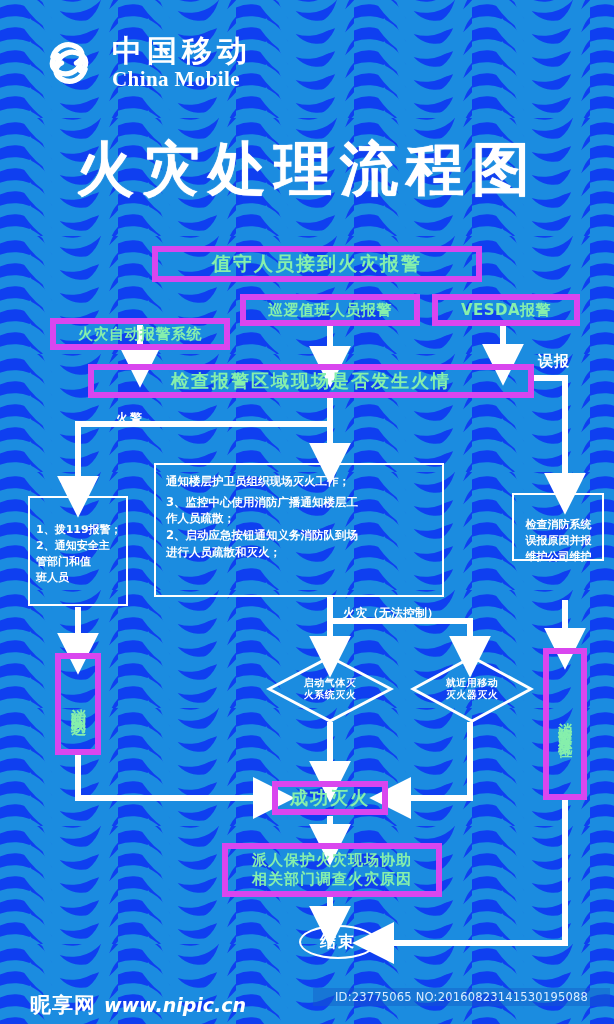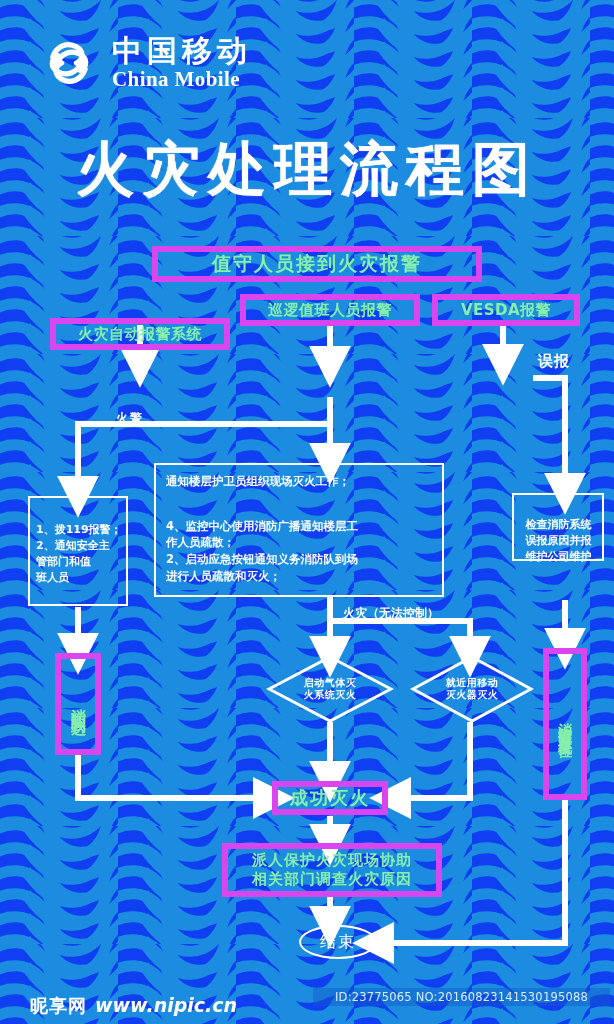--- a/index.html
+++ b/index.html
@@ -45,21 +45,21 @@
     position:absolute;z-index:5;
     display:flex;align-items:center;justify-content:center;
   }
   .diamond .dshape{position:absolute;inset:0;}
   .diamond .dtext{
     position:relative;z-index:2;color:#fff;font-weight:bold;
     text-align:center;line-height:1.2;font-size:10px;letter-spacing:.5px;
   }
   .ellipse{
     position:absolute;z-index:5;border:2px solid #fff;border-radius:50%;
-    color:#fff;font-weight:normal;display:flex;align-items:center;
+    color:#fff;font-weight:bold;display:flex;align-items:center;
     justify-content:center;box-sizing:border-box;
   }
   
   #wires{position:absolute;inset:0;z-index:4;pointer-events:none;}
 
   
   #logo-row{position:absolute;left:38px;top:32px;z-index:7;display:flex;align-items:center;gap:12px;}
   #logo-mark{width:62px;height:62px;flex:0 0 auto;}
   #logo-text{display:flex;flex-direction:column;justify-content:center;color:#fff;}
   #cn-name{font-size:30px;font-weight:bold;letter-spacing:5px;line-height:1.08;}
@@ -67,21 +67,21 @@
            font-family:Liberation Serif, serif;}
   #title{
     position:absolute;left:0;right:0;top:140px;z-index:7;
     text-align:center;color:#fff;font-weight:bold;
     font-size:58px;letter-spacing:8px;line-height:1;
     text-shadow:0 0 1px #fff;
   }
   
   #footer{position:absolute;left:0;right:0;bottom:0;height:50px;z-index:8;}
   #brand{position:absolute;left:30px;top:12px;display:flex;align-items:baseline;gap:8px;}
-  #brand-cn{color:#fff;font-size:18px;font-weight:bold;letter-spacing:1px;
+  #brand-cn{color:#fff;font-size:21px;font-weight:bold;letter-spacing:1px;
             background:rgba(255,255,255,0.0);}
   #brand-url{color:#fff;font-size:19px;font-style:italic;font-weight:bold;margin-top:8px;}
   #idtag{
     position:absolute;right:4px;top:14px;
     color:#d8ecff;font-size:11.5px;letter-spacing:.2px;
     background:rgba(20,90,200,.45);padding:2px 22px;
   }
 </style>
 </head>
 <body>
@@ -180,35 +180,38 @@
   <div class="node" style="left:50px;top:294px;width:180px;height:32px;font-size:15px;letter-spacing:.5px;margin-top:24px;">
     <span>火灾自动报警系统</span>
   </div>
   <div class="node" style="left:240px;top:294px;width:180px;height:32px;font-size:15px;letter-spacing:.5px;">
     <span>巡逻值班人员报警</span>
   </div>
   <div class="node" style="left:432px;top:294px;width:148px;height:32px;font-size:15px;letter-spacing:.5px;">
     <span>VESDA报警</span>
   </div>
 
+  <div class="node" style="left:88px;top:364px;width:446px;height:34px;font-size:18px;letter-spacing:2px;">
+    <span>检查报警区域现场是否发生火情</span>
+  </div>
 
   <div class="plain" style="left:116px;top:410px;font-size:12px;letter-spacing:2px;">火警</div>
   <div class="plain" style="left:538px;top:352px;font-size:15px;letter-spacing:1px;">误报</div>
   <div class="plain" style="left:343px;top:605px;font-size:12px;letter-spacing:0px;">火灾（无法控制）</div>
 
   <div class="txtblock" style="left:28px;top:496px;width:100px;height:110px;padding:8px 4px 0 6px;font-size:11px;white-space:pre-line;letter-spacing:0px;">
     <span>1、拨119报警；
 2、通知安全主
     管部门和值
     班人员</span>
   </div>
 
   <div class="txtblock" style="left:154px;top:463px;width:290px;height:134px;padding:8px 8px 0 10px;font-size:11.5px;letter-spacing:0px;">
-    <div style="margin-bottom:28px;">通知楼层护卫员组织现场灭火工作；</div>
-    <div style="white-space:pre-line;">4、监控中心使用消防广播通知楼层工
+    <div style="margin-bottom:4px;">通知楼层护卫员组织现场灭火工作；</div>
+    <div style="white-space:pre-line;">3、监控中心使用消防广播通知楼层工
     作人员疏散；</div>
     <div style="white-space:pre-line;">2、启动应急按钮通知义务消防队到场
     进行人员疏散和灭火；</div>
   </div>
 
   <div class="txtblock" style="left:512px;top:493px;width:92px;height:68px;padding:6px 3px 0 4px;font-size:11px;white-space:pre-line;text-align:center;letter-spacing:0px;">
     <span>检查消防系统
 误报原因并报
 维护公司维护</span>
   </div>

